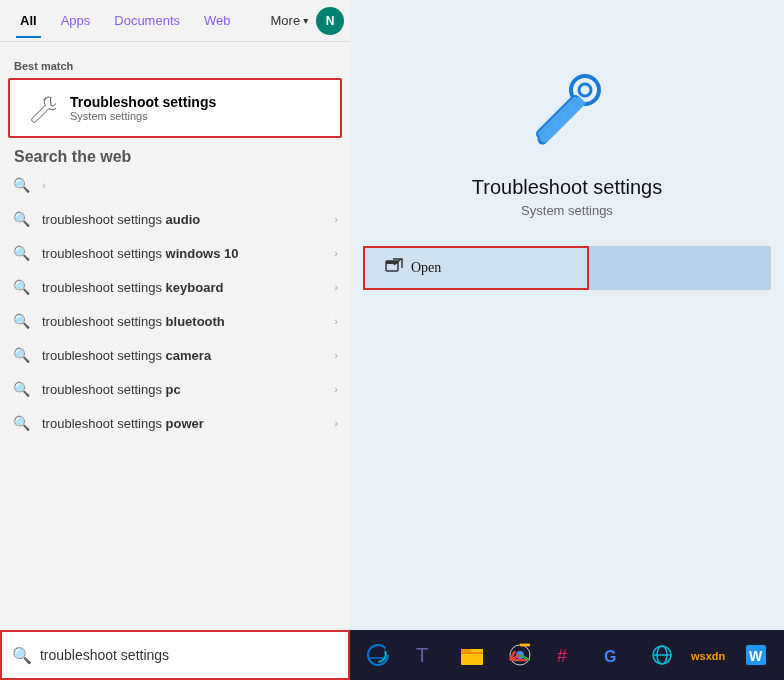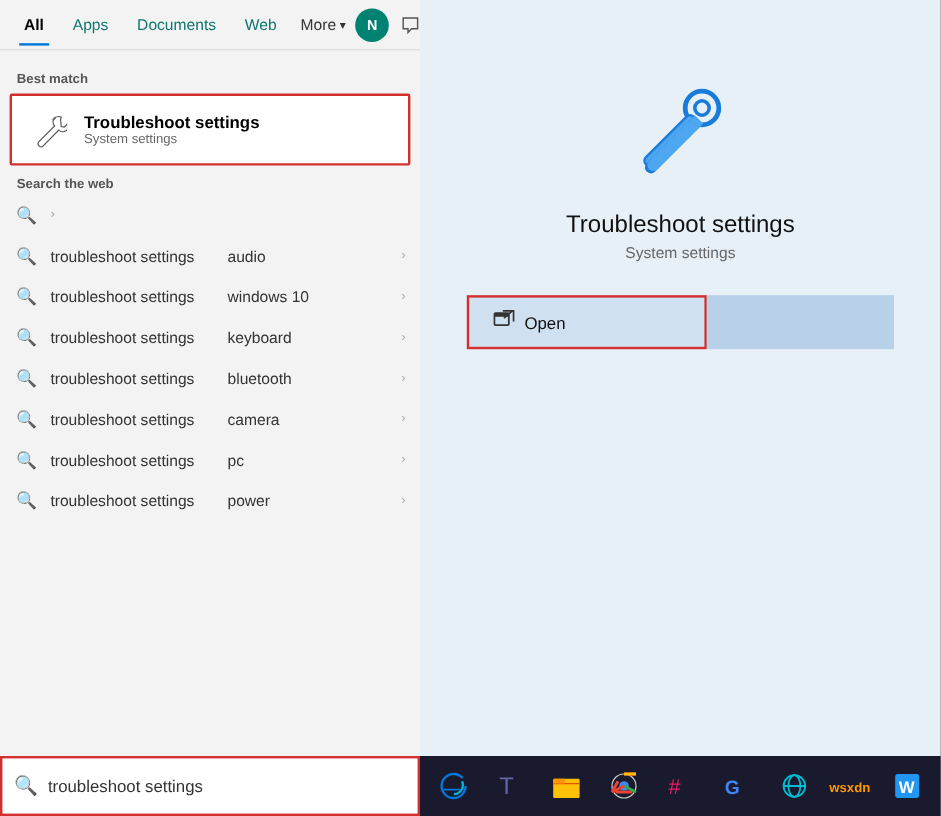--- a/index.html
+++ b/index.html
@@ -29,21 +29,21 @@
       display: flex;
       align-items: center;
       background: #f3f3f3;
       border-bottom: 1px solid #ddd;
       height: 42px;
       padding: 0 8px;
     }
     .tab-item {
       padding: 10px 12px;
       font-size: 13px;
-      color: #0f766e;
+      color: #8b5cf6;
       cursor: pointer;
       position: relative;
     }
     .tab-item.active {
       color: #000;
       font-weight: 600;
     }
     .tab-item.active::after {
       content: '';
       position: absolute;
@@ -54,20 +54,21 @@
       background: #0078d7;
     }
     .tab-more {
       display: flex;
       align-items: center;
       gap: 3px;
       padding: 10px 8px;
       font-size: 13px;
       color: #333;
       cursor: pointer;
+      margin-left: 20px;
     }
     .tab-more .chevron {
       font-size: 10px;
     }
 
     
     .window-controls {
       margin-left: auto;
       display: flex;
       align-items: center;
@@ -120,21 +121,21 @@
       font-weight: 600;
       color: #000;
     }
     .best-match-text .subtitle {
       font-size: 11px;
       color: #666;
     }
 
     
     .web-section-label {
-      font-size: 11px;
+      font-size: 16px;
       font-weight: 600;
       color: #555;
       padding: 8px 14px 2px;
     }
 
     
     .result-item {
       display: flex;
       align-items: center;
       padding: 7px 12px;
@@ -149,21 +150,21 @@
       align-items: center;
       justify-content: center;
       color: #555;
       font-size: 14px;
     }
     .result-text {
       flex: 1;
       font-size: 13px;
       color: #333;
     }
-    .result-text .bold { font-weight: 400; margin-left: 24px; }
+    .result-text .bold { font-weight: 700; }
     .result-text .see-web {
       color: #0078d7;
       font-size: 12px;
     }
     .result-chevron {
       color: #aaa;
       font-size: 11px;
     }
 
     
@@ -224,22 +225,23 @@
     }
     .right-subtitle {
       font-size: 13px;
       color: #666;
       margin-bottom: 28px;
     }
 
     
     .open-btn-row {
       display: flex;
-      width: 356px;
+      width: 408px;
       gap: 0;
+      font-family: Liberation Serif, serif;
     }
     .open-btn {
       display: flex;
       align-items: center;
       gap: 8px;
       padding: 10px 20px;
       background: #cfe0f0;
       border: 2px solid #d32f2f;
       font-size: 14px;
       color: #111;

